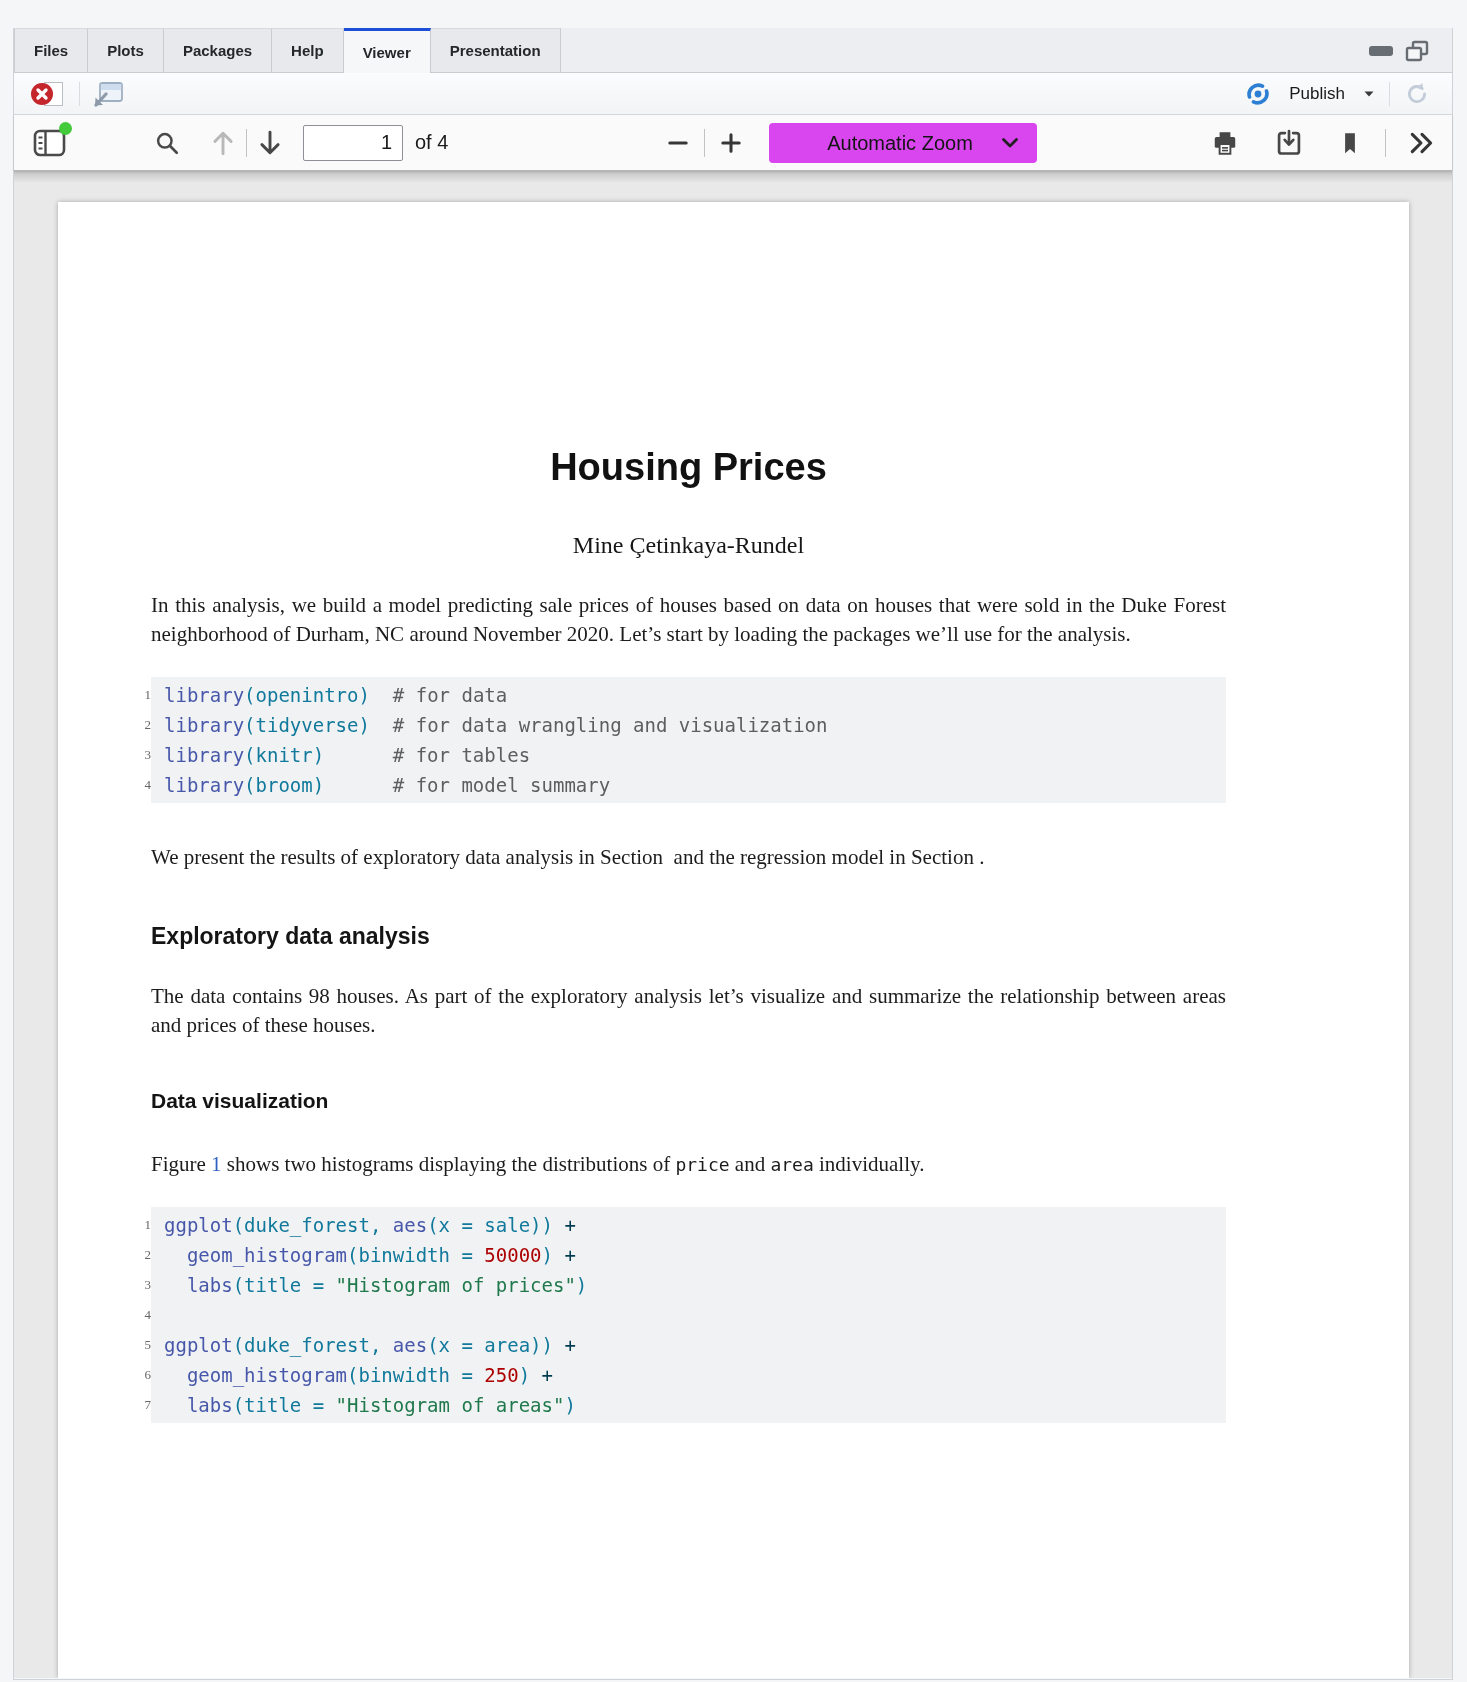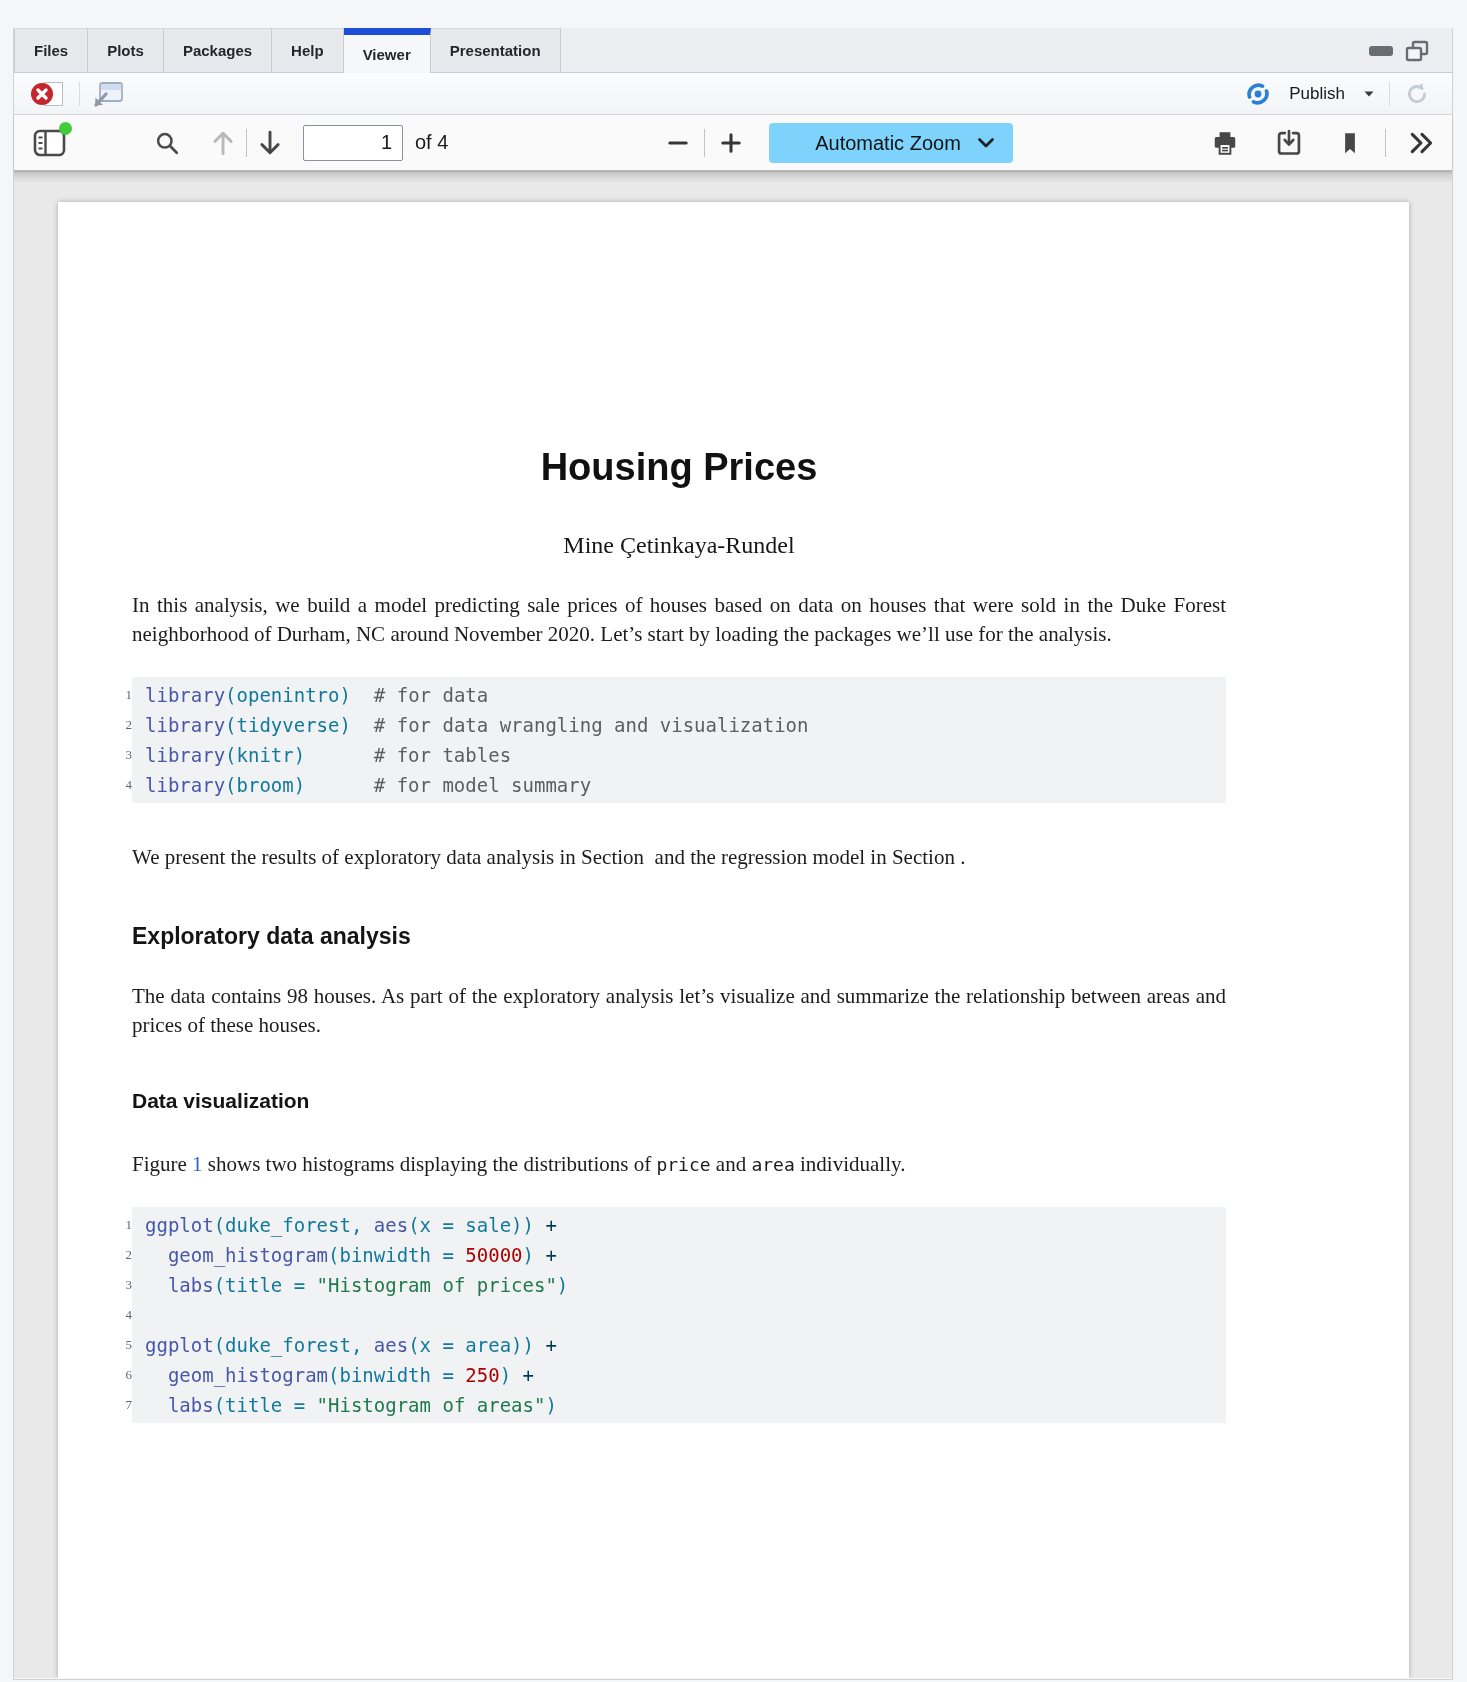--- a/index.html
+++ b/index.html
@@ -10,49 +10,49 @@
   .pane{position:absolute;left:13px;top:28px;width:1440px;height:1652px;
     border:1px solid #cfd3d8;border-top:none;background:#f6f7f8;}
 
   
   .tabbar{position:relative;height:45px;background:#eceef1;border-bottom:1px solid #c9cdd1;
     display:flex;align-items:stretch;}
   .tab{display:flex;align-items:center;padding:0 19px;font-size:15px;font-weight:bold;
     color:#24282c;background:#e7e9ec;border-right:1px solid #c9cdd1;border-top:1px solid #d8dbde;
     cursor:default;}
   .tab:first-child{border-left:1px solid #c9cdd1;}
-  .tab.active{background:#f6f7f8;margin-bottom:-1px;border-top:7px solid #1d4ed8;}
+  .tab.active{background:#f6f7f8;margin-bottom:-1px;border-top:3px solid #1d4ed8;}
   .winbtns{position:absolute;right:22px;top:0;height:45px;display:flex;align-items:center;gap:10px;}
 
   
   .toolbar2{position:relative;height:42px;background:linear-gradient(#fbfcfd,#f2f4f6);
     border-bottom:1px solid #d5d9dd;display:flex;align-items:center;}
   .vsep2{width:1px;height:24px;background:#d9dde1;margin:0 12px;}
   .btn{display:flex;align-items:center;justify-content:center;cursor:pointer;}
 
   
   .pdfbar{position:relative;height:56px;background:#fafafb;border-bottom:1px solid #b6b6b6;
     box-shadow:0 1px 2px rgba(0,0,0,.12);display:flex;align-items:center;z-index:3;}
   .vsep{width:1px;height:28px;background:#c2c2c2;}
   .pageinput{width:100px;height:36px;border:1.5px solid #8f8f99;border-radius:2px;background:#fff;
     font-size:20px;color:#1a1a1a;text-align:right;padding:0 10px;font-family:"Liberation Sans",sans-serif;}
   .oflabel{font-size:20px;color:#1a1a1a;margin-left:12px;}
-  .zoomdrop{height:40px;width:244px;background:#7dd3fc;border-radius:4px;display:flex;
+  .zoomdrop{height:40px;width:268px;background:#d946ef;border-radius:4px;display:flex;
     align-items:center;padding:0 18px 0 30px;cursor:pointer;}
   .zoomdrop .zlabel{flex:1;font-size:20px;color:#141414;text-align:center;}
   .pdfcenter{position:absolute;left:650px;top:0;height:56px;display:flex;align-items:center;}
   .pdfright{position:absolute;right:16px;top:0;height:56px;display:flex;align-items:center;}
 
   
   .viewer{position:relative;height:1507px;background:#e9e9e9;overflow:hidden;}
   .viewer:before{content:"";position:absolute;left:0;right:0;top:0;height:12px;
     background:linear-gradient(rgba(0,0,0,.16),rgba(0,0,0,0));pointer-events:none;z-index:2;}
   .page{position:relative;margin:31px 0 0 44px;width:1351px;height:1476px;background:#fff;
     box-shadow:0 0 5px rgba(0,0,0,.28);overflow:hidden;}
-  .doc{padding:0 183px 0 74px;color:#1c1c1c;}
+  .doc{padding:0 183px 0 93px;color:#1c1c1c;}
 
   .doc-title{margin-top:244px;text-align:center;font-family:"Liberation Sans",sans-serif;
     font-weight:bold;font-size:38px;color:#111;}
   .doc-author{margin-top:43px;text-align:center;font-family:"Liberation Serif",serif;
     font-size:24px;color:#161616;}
   #doc-blocks > .doc-h2:first-child{margin-top:120px;}
   .doc-h2{margin-top:50px;font-family:"Liberation Sans",sans-serif;font-weight:bold;
     font-size:23px;line-height:28px;color:#141414;}
   .doc-h3{margin-top:48px;font-family:"Liberation Sans",sans-serif;font-weight:bold;
     font-size:21px;line-height:26px;color:#141414;}

